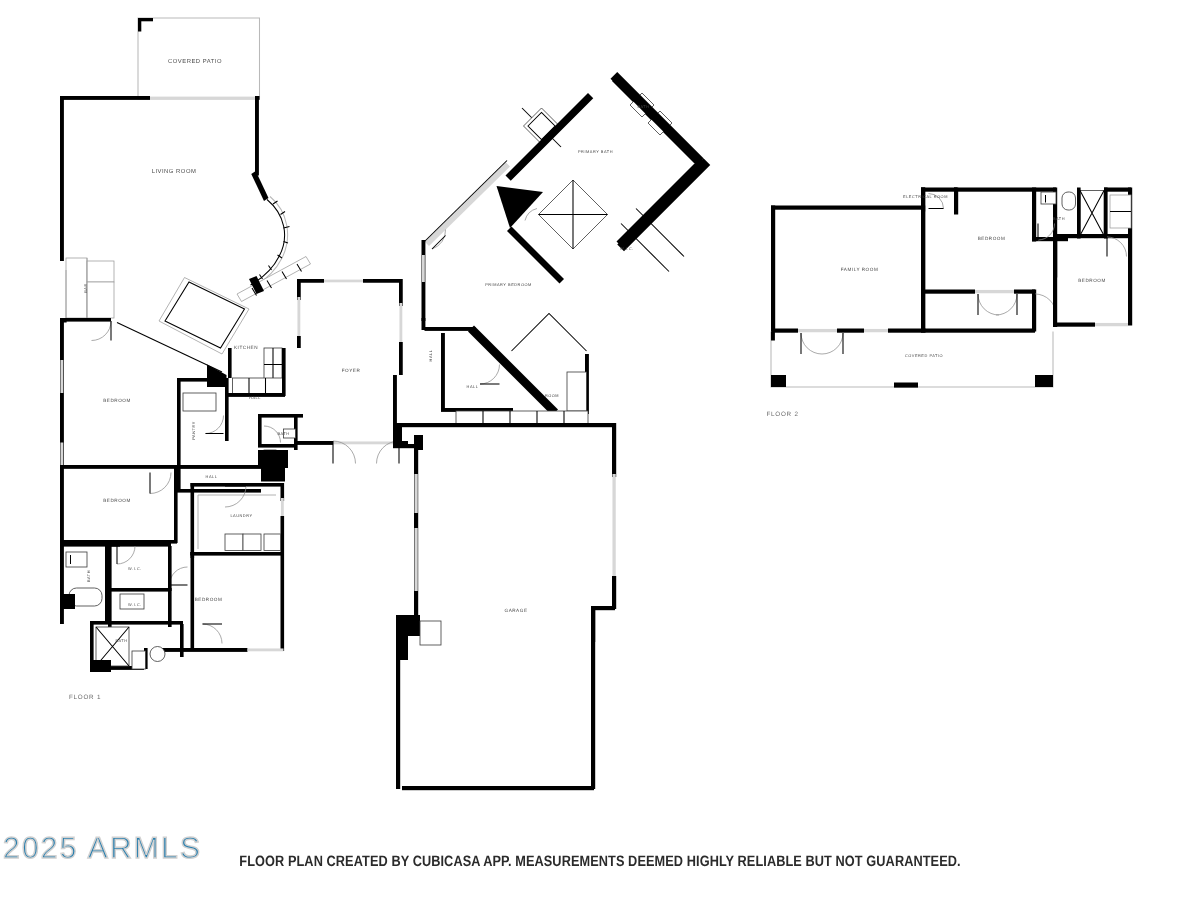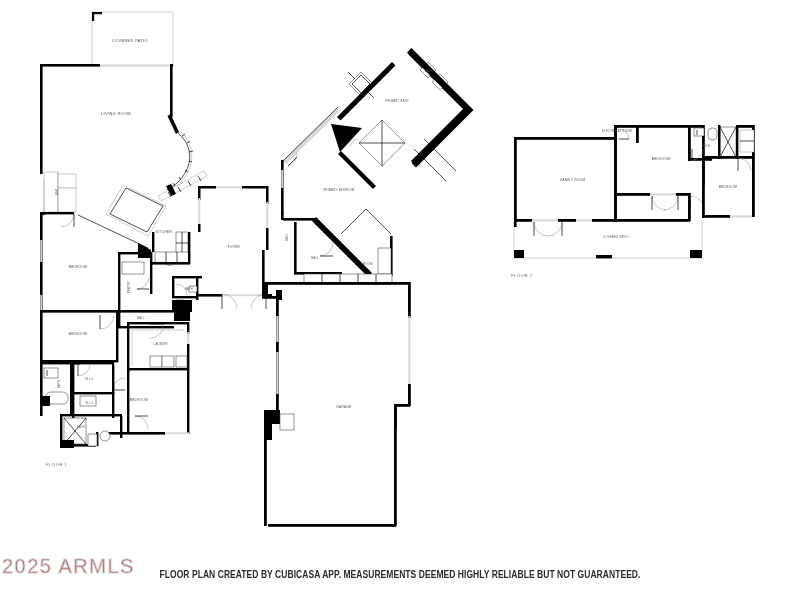--- a/index.html
+++ b/index.html
@@ -68,21 +68,21 @@
     transform: scaleY(1.18);
     transform-origin: center bottom;
   }
   #watermark {
     position: absolute;
     left: 2px;
     bottom: 22px;
     font-family: "Liberation Sans", sans-serif;
     font-size: 20px;
     letter-spacing: 1.5px;
-    color: #b91c1c;
+    color: #0369a1;
     -webkit-text-stroke: 1px #c9c9c9;
     text-shadow: 0 0 0 #c9c9c9;
     opacity: 0.85;
     user-select: none;
     white-space: nowrap;
   }
 </style>
 </head>
 <body>
 

